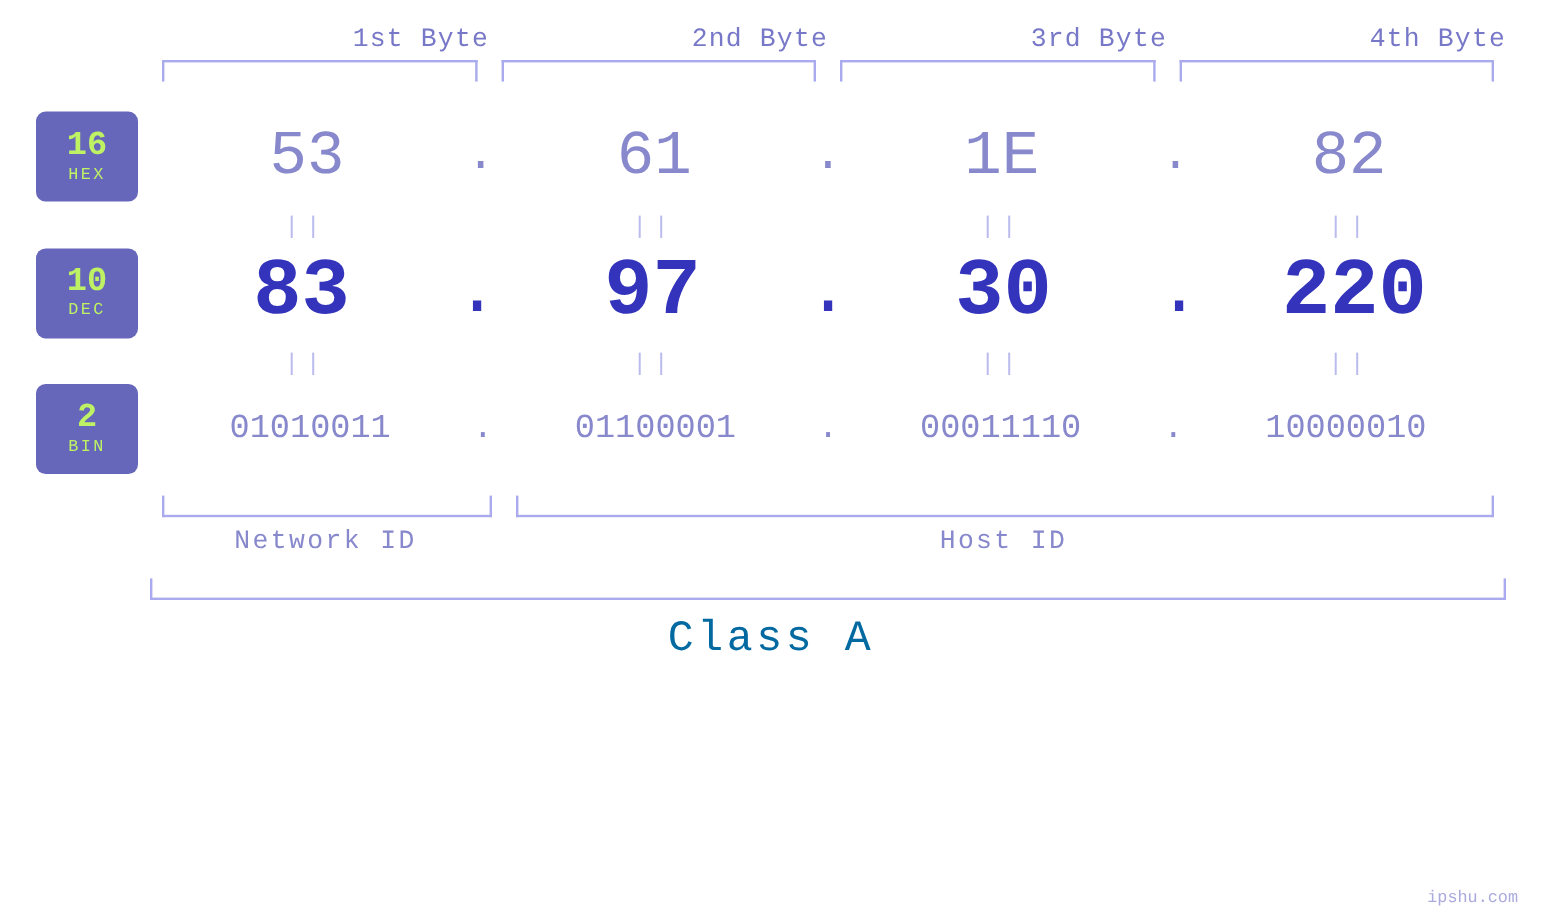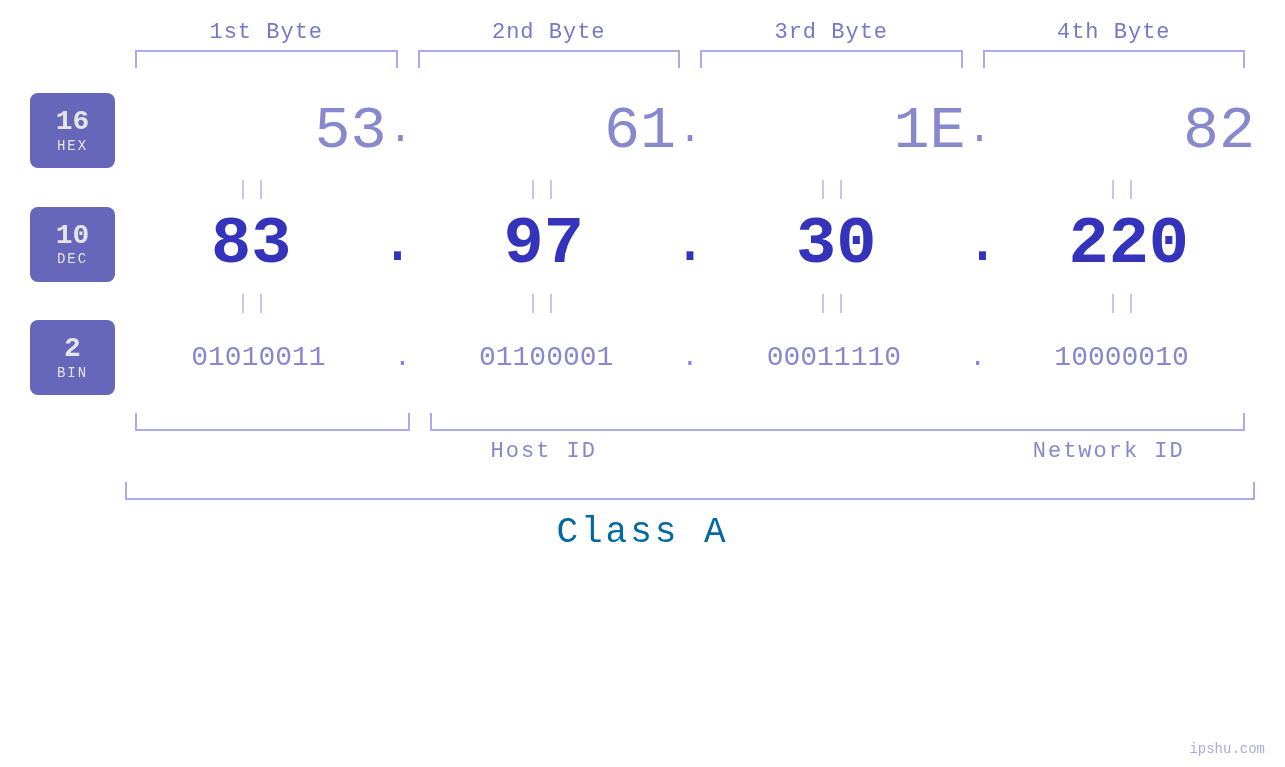--- a/index.html
+++ b/index.html
@@ -17,21 +17,21 @@
       height: 767px;
       position: relative;
       display: flex;
       flex-direction: column;
       align-items: center;
       padding: 20px 30px;
     }
 
     .byte-header {
       flex: 1;
-      text-align: center;
+      text-align: right;
       color: #7878c8;
       font-size: 22px;
       font-family: 'Courier New', Courier, monospace;
       letter-spacing: 1px;
     }
 
     .bracket {
       flex: 1;
       height: 18px;
       border-top: 2px solid #aaaaee;
@@ -50,21 +50,21 @@
 
     .base-badge {
       width: 85px;
       height: 75px;
       background: #6666bb;
       border-radius: 8px;
       display: flex;
       flex-direction: column;
       align-items: center;
       justify-content: center;
-      color: #e5e5e5;
+      color: #bef264;
       flex-shrink: 0;
       margin-right: 10px;
     }
 
     .base-badge .base-num {
       font-size: 28px;
       font-weight: bold;
       line-height: 1.1;
     }
 
@@ -81,23 +81,22 @@
       justify-content: space-around;
     }
 
     .byte-val {
       flex: 1;
       text-align: center;
       color: #6666dd;
     }
 
     .byte-val.hex-val {
-      font-size: 60px;
-      color: #8888cc;
-      text-align: right;
+      font-size: 52px;
+      color: #8888cc;
     }
 
     .byte-val.dec-val {
       font-size: 67px;
       font-weight: bold;
       color: #3333bb;
     }
 
     .byte-val.bin-val {
       font-size: 28px;
@@ -229,22 +228,22 @@
   </div>
 
   <div style="width:calc(100% - 95px); margin-left:95px; margin-top:8px;">
     <div style="display:flex; width:100%;">
 
       <div style="flex:1; border-bottom:2px solid #aaaaee; border-left:2px solid #aaaaee; border-right:2px solid #aaaaee; height:18px; margin:0 10px;"></div>
 
       <div style="flex:3; border-bottom:2px solid #aaaaee; border-left:2px solid #aaaaee; border-right:2px solid #aaaaee; height:18px; margin:0 10px;"></div>
     </div>
     <div style="display:flex; width:100%; margin-top:8px;">
+      <div style="flex:1; text-align:center; color:#8888cc; font-size:22px; letter-spacing:2px; margin:0 10px;">Network ID</div>
       <div style="flex:3; text-align:center; color:#8888cc; font-size:22px; letter-spacing:2px; margin:0 10px;">Host ID</div>
-      <div style="flex:1; text-align:center; color:#8888cc; font-size:22px; letter-spacing:2px; margin:0 10px;">Network ID</div>
     </div>
   </div>
 
   <div style="width:calc(100% - 95px); margin-left:95px; margin-top:18px; border-bottom:2px solid #aaaaee; border-left:2px solid #aaaaee; border-right:2px solid #aaaaee; height:18px;"></div>
 
   <div class="class-label">Class A</div>
 
   <div class="watermark">ipshu.com</div>
 
 </div>

